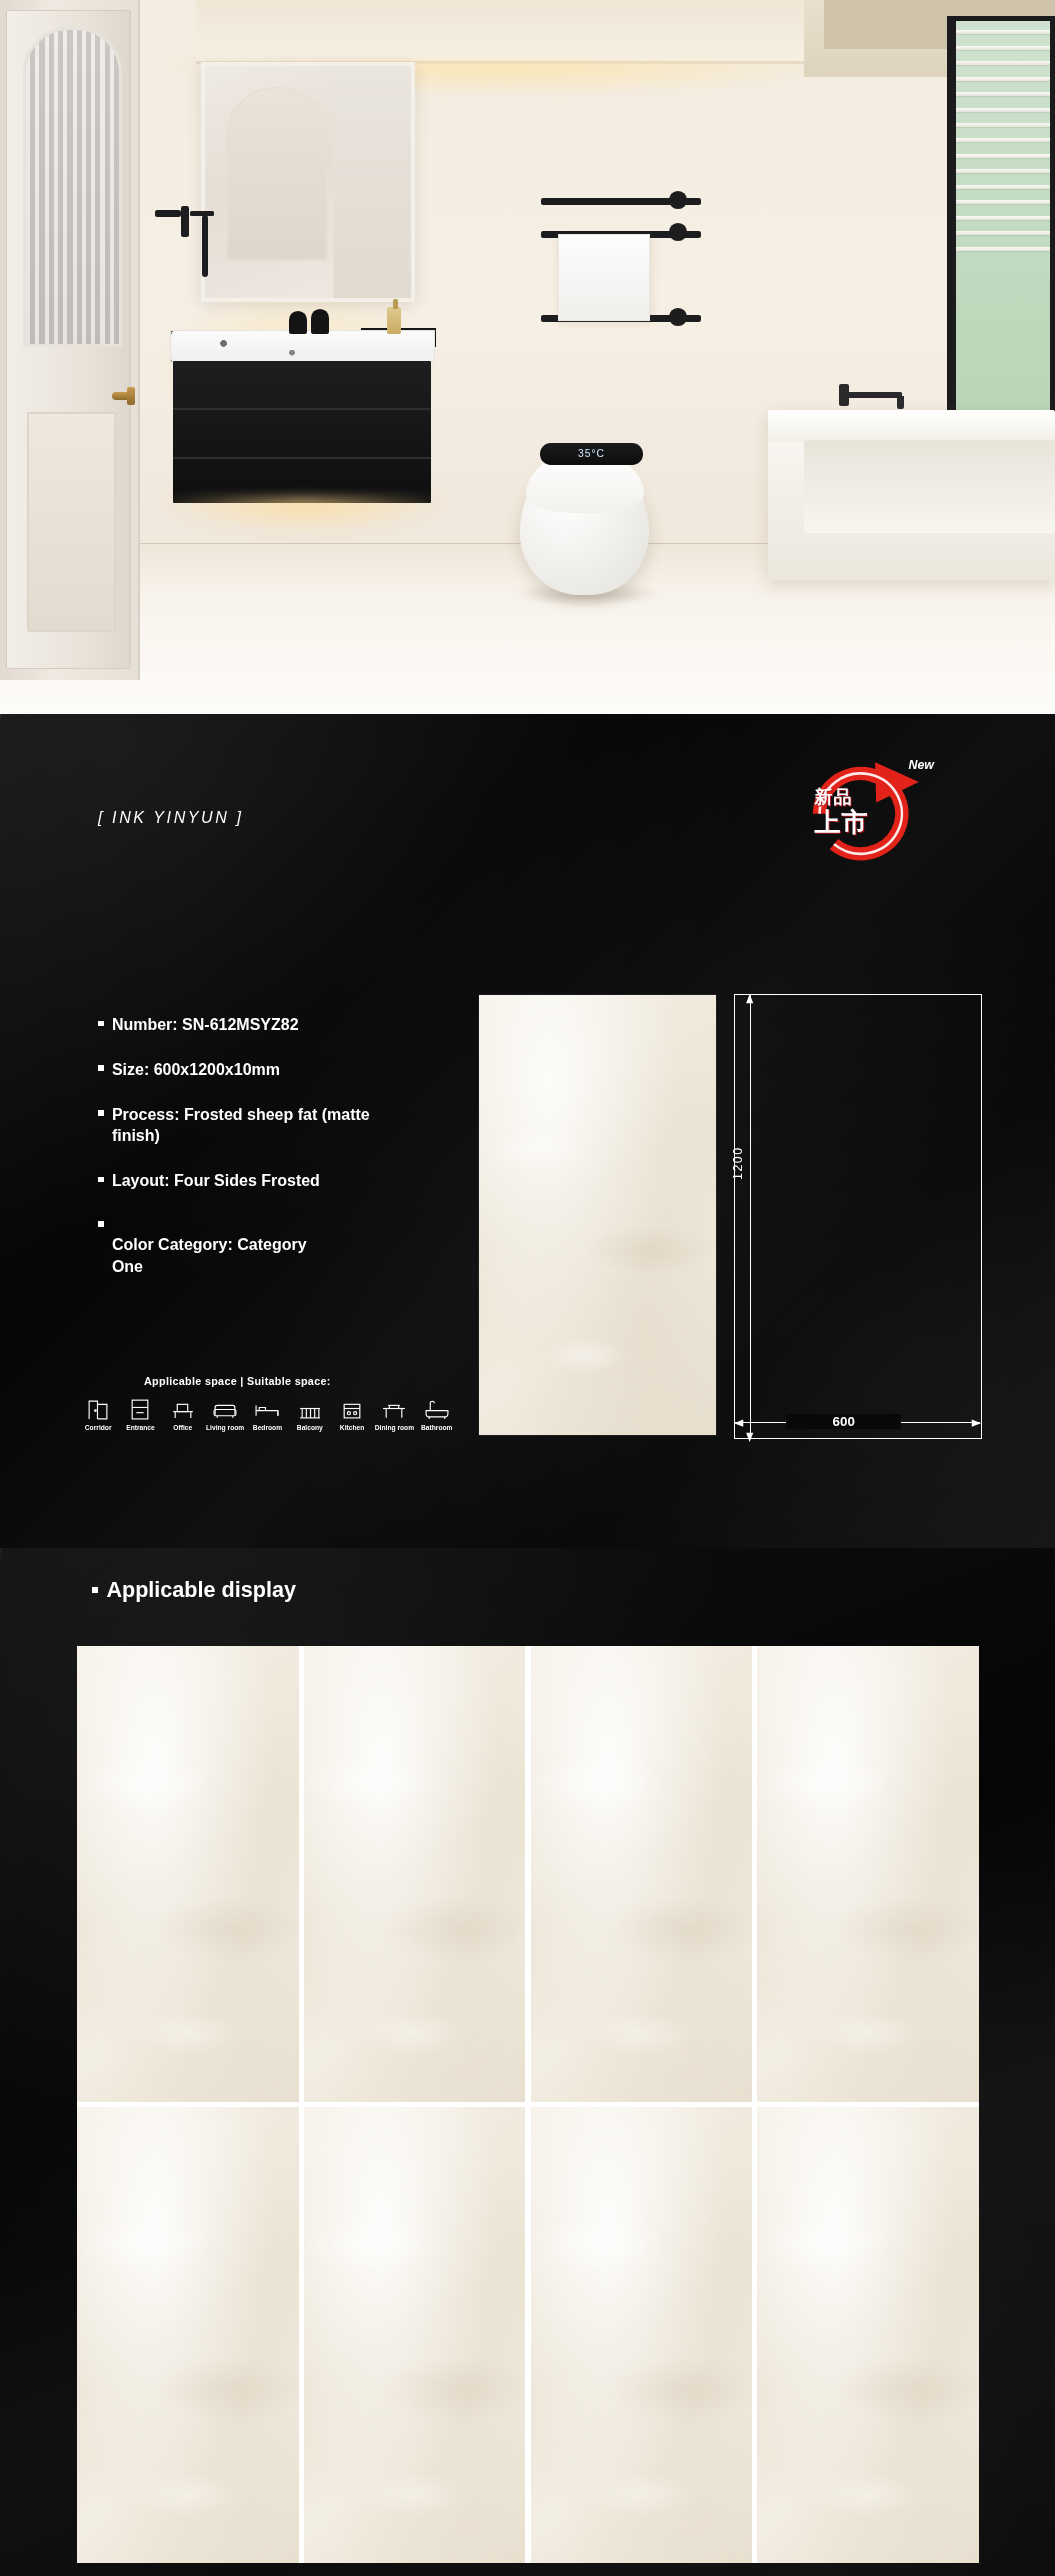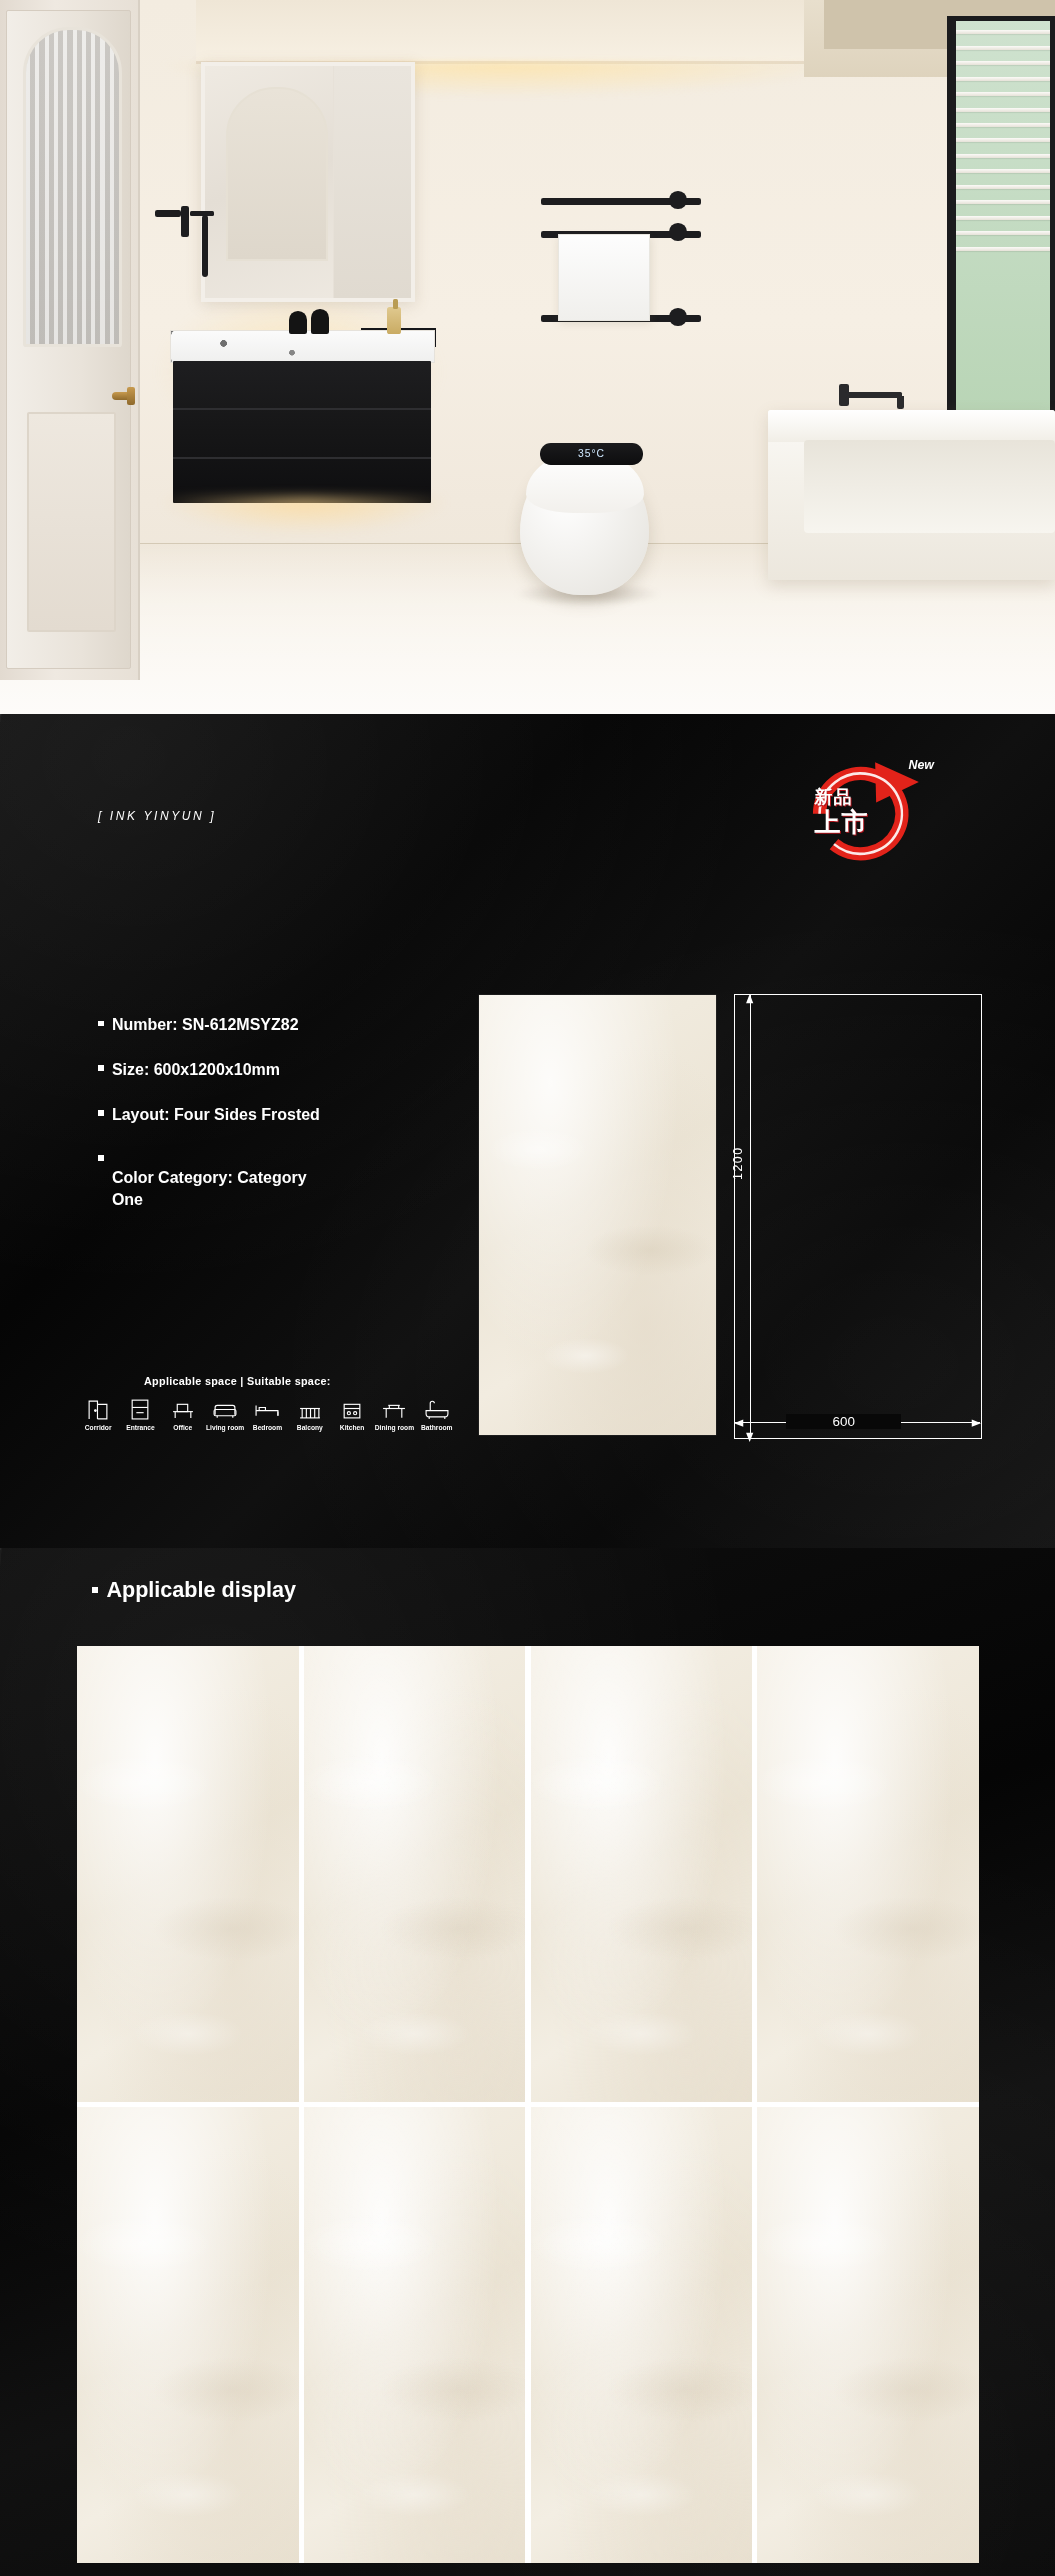--- a/index.html
+++ b/index.html
@@ -278,21 +278,21 @@
     position:absolute; inset:0;
     background:
       linear-gradient(118deg, rgba(255,255,255,.055) 0 1px, rgba(255,255,255,0) 1.5px 108px),
       linear-gradient(100deg, rgba(255,255,255,.035) 0 1.5px, rgba(255,255,255,0) 2.1px 170px),
       linear-gradient(140deg, rgba(255,255,255,.03) 0 1px, rgba(255,255,255,0) 1.5px 134px);
     opacity:.9;
   }
 
   .brand-sub {
     position:absolute; left:98px; top:809px;
-    color:#ffffff; font-size:12px; letter-spacing:2.6px;
+    color:#ffffff; font-size:16px; letter-spacing:2.6px;
     font-style:italic;
   }
   .brand-title {
     position:absolute; left:97px; top:835px;
     color:#ffffff; font-size:39px; font-weight:bold;
     line-height:1.16; letter-spacing:0.3px;
   }
 
   
   .badge {
@@ -390,21 +390,21 @@
     background:#ffffff;
   }
   .dim-label-v {
     position:absolute; left:731px; top:1180px;
     color:#ffffff; font-size:12.4px; letter-spacing:1.5px;
     transform:rotate(-90deg); transform-origin:left top;
   }
   .dim-label-h {
     position:absolute; left:786px; top:1414px; width:103px;
     color:#ffffff; font-size:13.4px; text-align:center;
-    background:#080808; padding:0 6.2px;
+    background:#080808; padding:0 6.2px;font-weight:bold;
   }
 
   
   .cont-section {
     position:absolute; left:0; top:1548px; width:1055px; height:1089px;
     background:
       radial-gradient(ellipse at 20% 15%, rgba(255,255,255,.05), rgba(0,0,0,0) 45%),
       radial-gradient(ellipse at 80% 85%, rgba(255,255,255,.045), rgba(0,0,0,0) 50%),
       linear-gradient(160deg,#101010 0%, #050505 40%, #111111 62%, #050505 100%);
   }
@@ -559,20 +559,24 @@
     <div class="spec-item">
       <div class="spec-bullet"></div>
       <div class="spec-text">Number: SN-612MSYZ82</div>
     </div>
     <div class="spec-item">
       <div class="spec-bullet"></div>
       <div class="spec-text">Size: 600x1200x10mm</div>
     </div>
     <div class="spec-item">
       <div class="spec-bullet"></div>
+      <div class="spec-text" style="max-width:268px;">Process: Frosted sheep fat (matte finish)</div>
+    </div>
+    <div class="spec-item">
+      <div class="spec-bullet"></div>
       <div class="spec-text">Layout: Four Sides Frosted</div>
     </div>
     <div class="spec-item">
       <div class="spec-bullet"></div>
       <div class="spec-text" style="max-width:206px;margin-top:19px;">Color Category: Category One</div>
     </div>
   </div>
 
   <div class="applicable-head">Applicable space | Suitable space:</div>
   <div class="icon-row">

